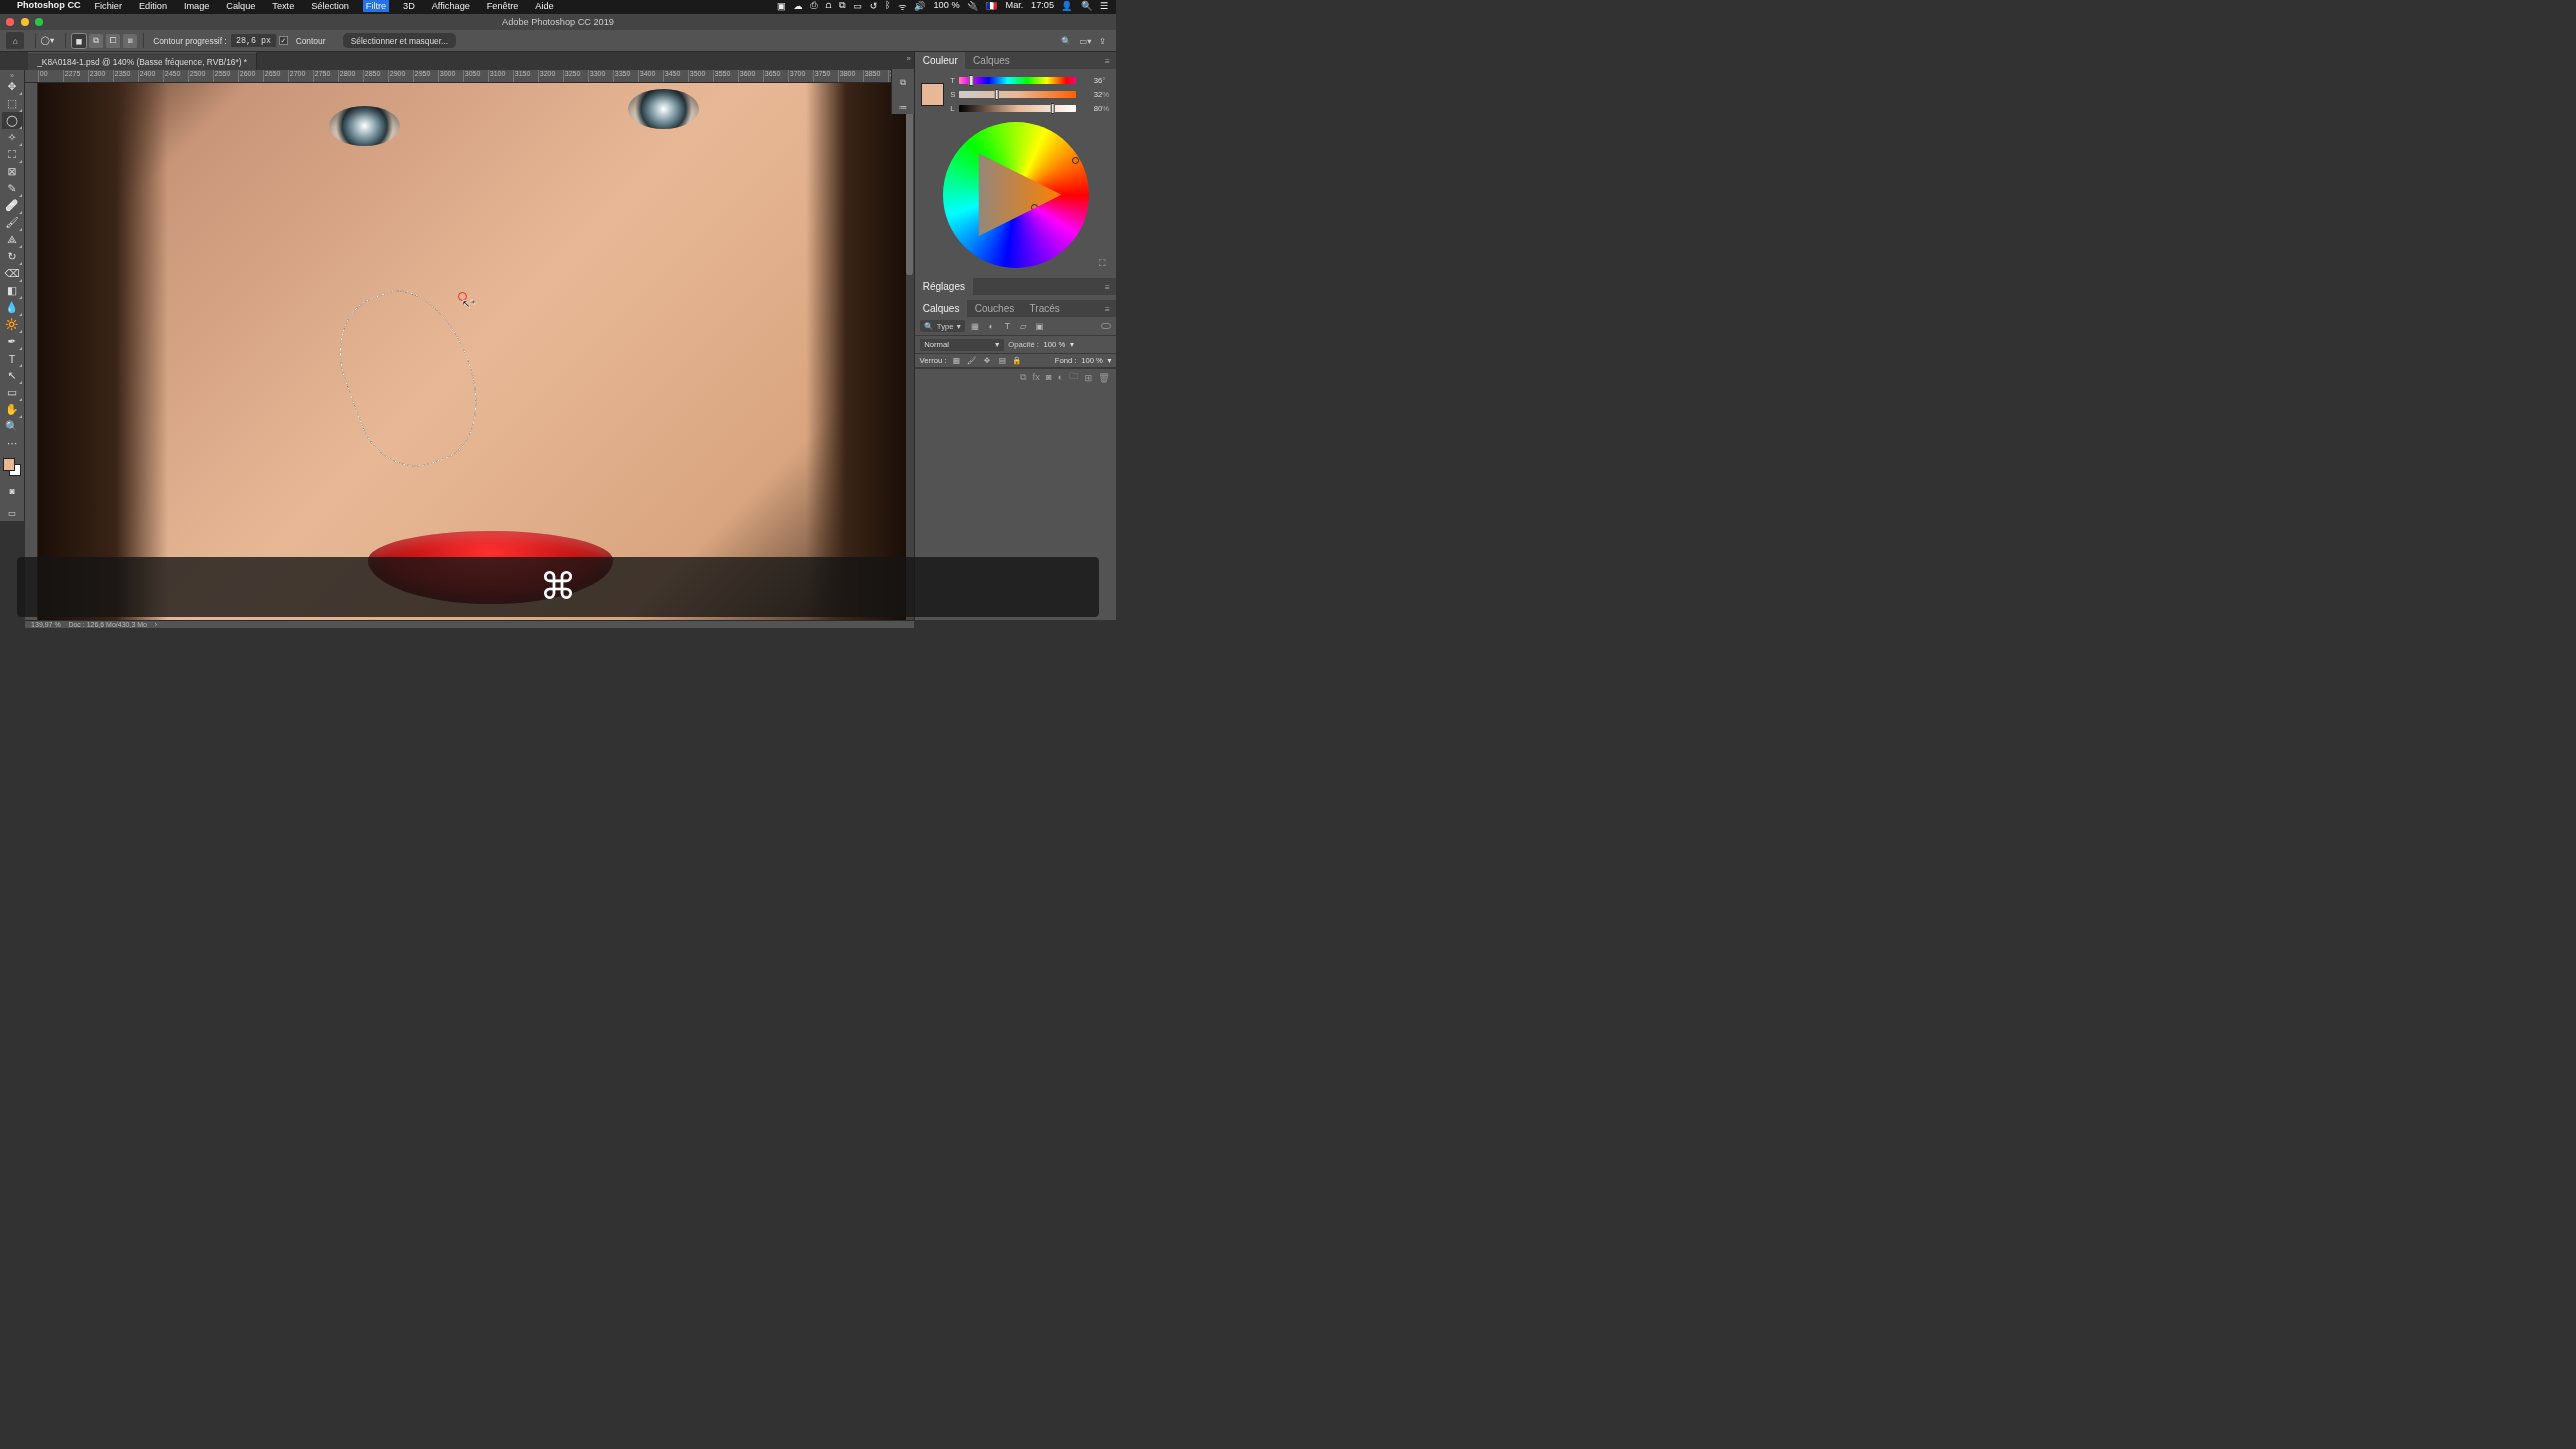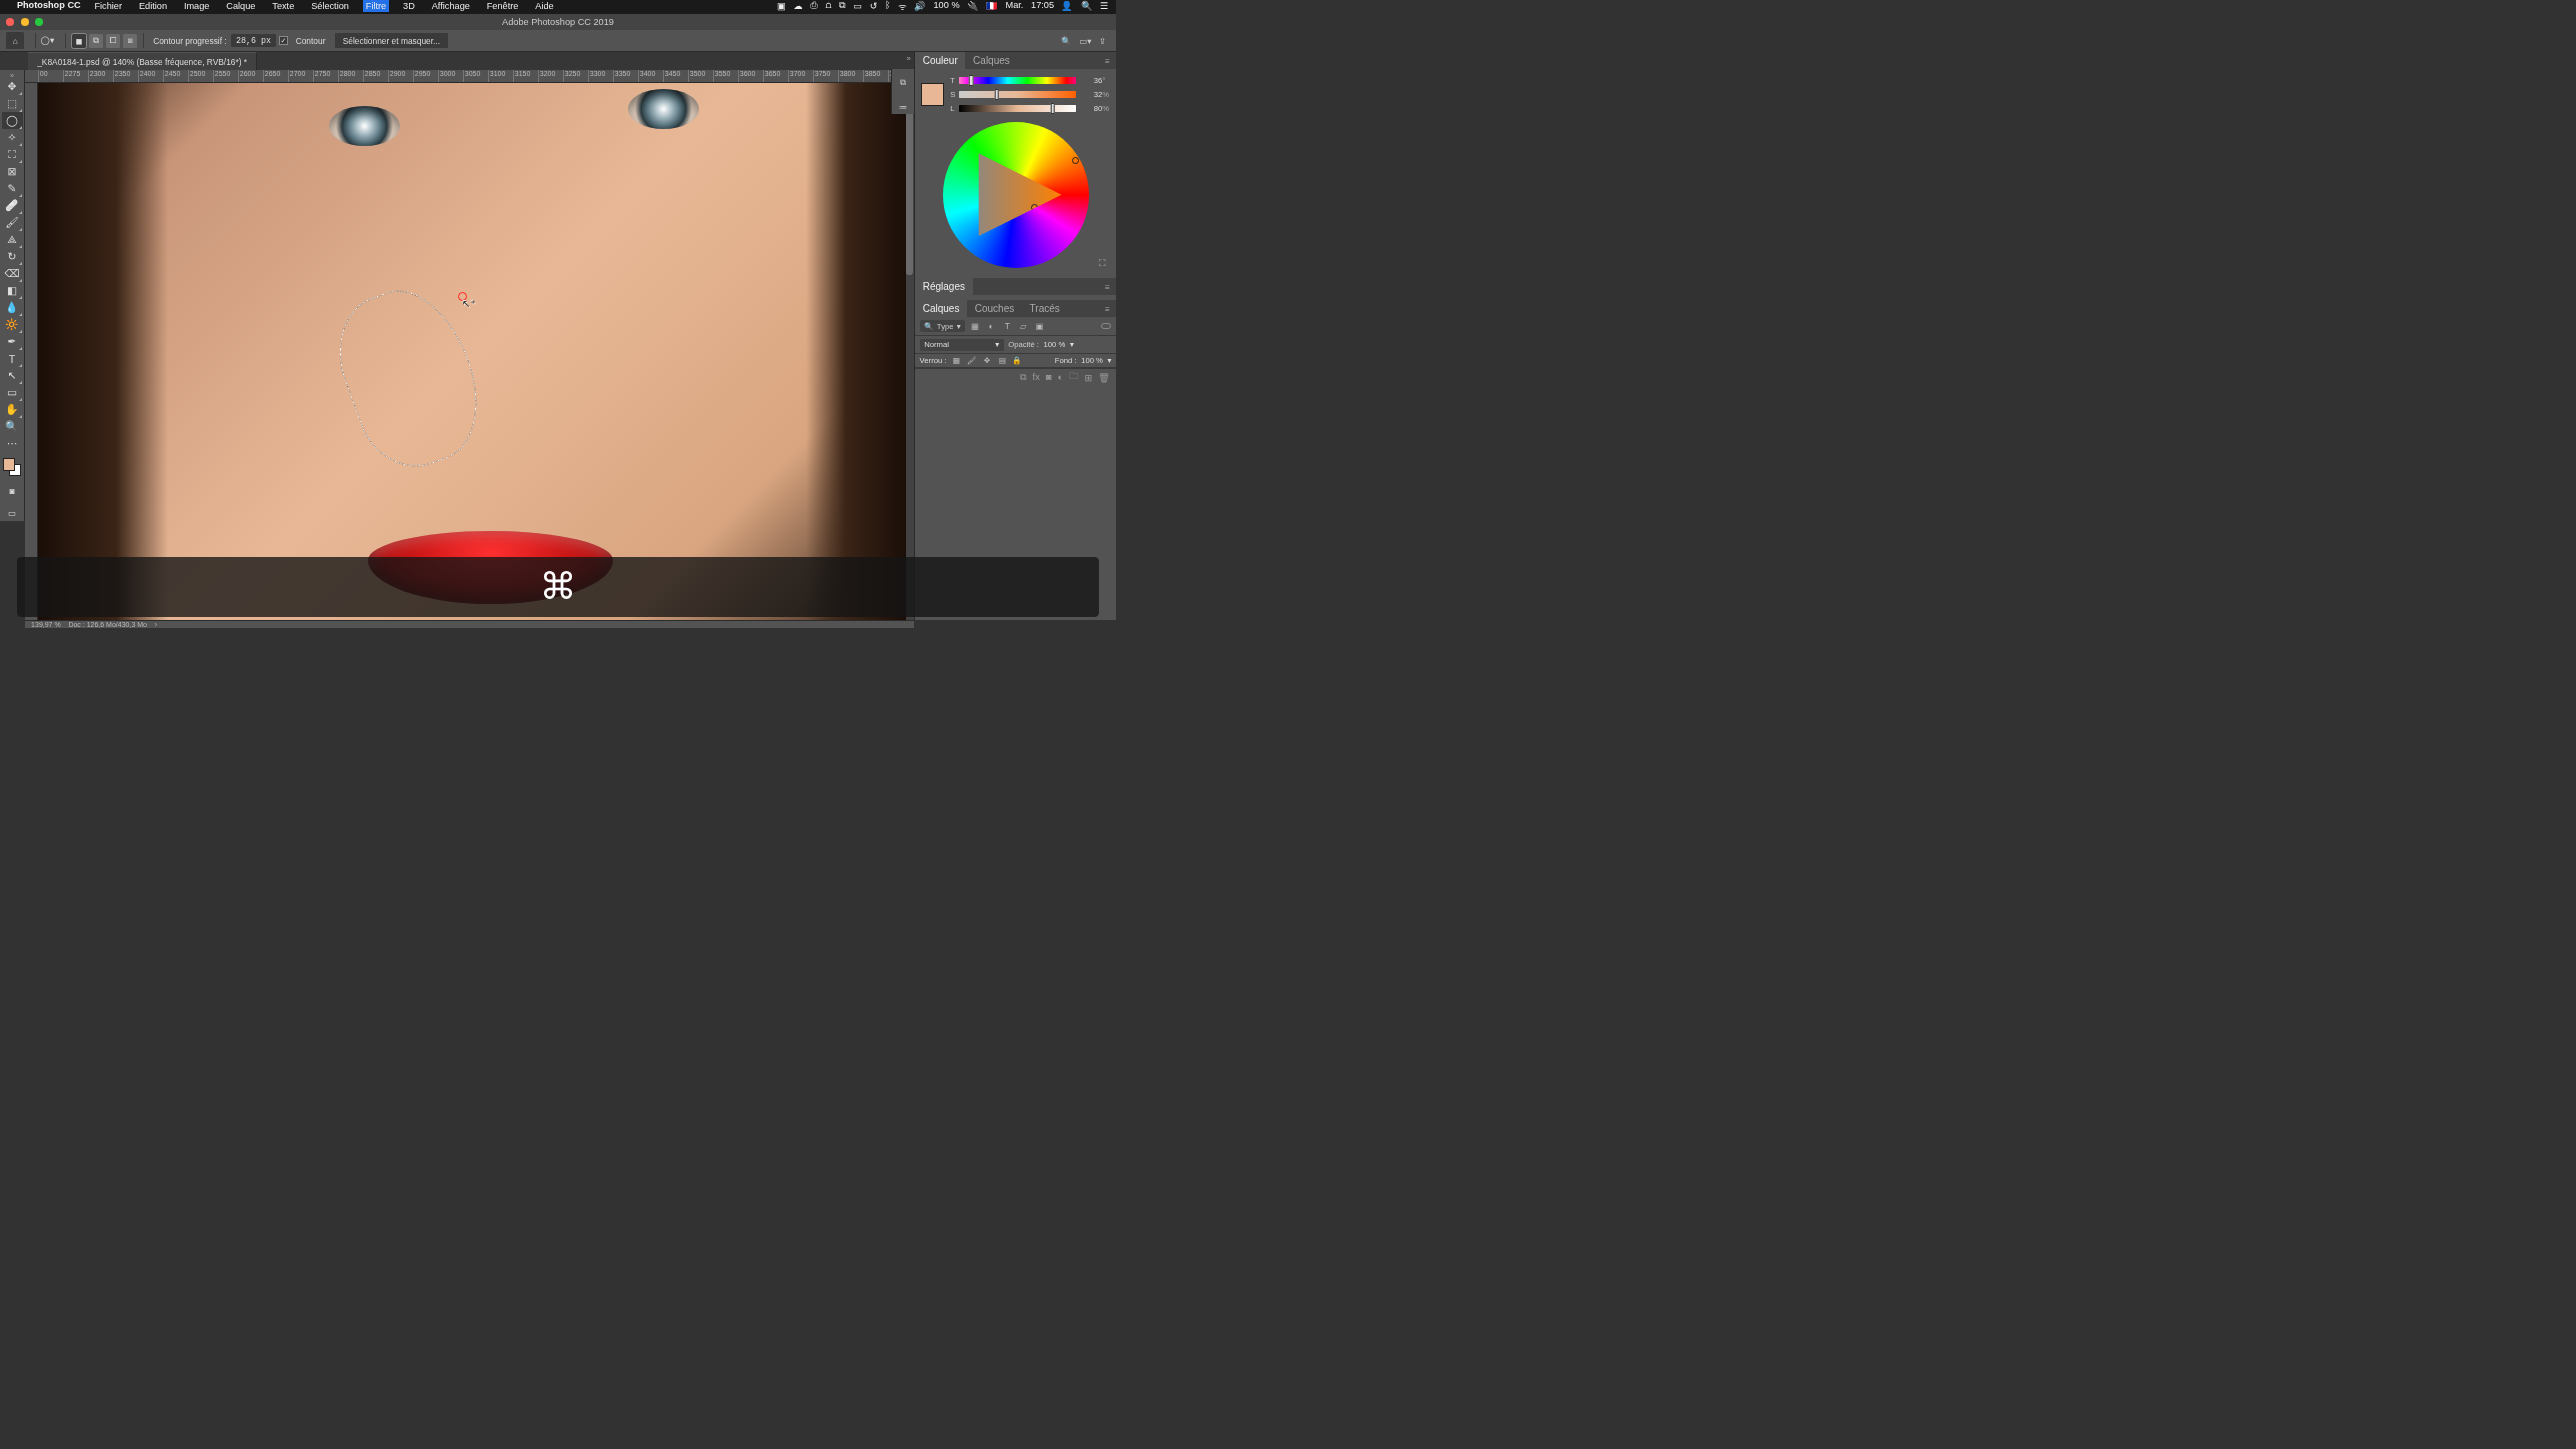--- a/index.html
+++ b/index.html
@@ -25,21 +25,21 @@
 
 .options-bar { background: #535353; height: 22px; display: flex; align-items: center; padding: 0 6.1px; color: #ddd; font-size: 8.4px; border-bottom: 0.8px solid #2a2a2a; }
 .options-bar .home-btn { width: 18.4px; height: 17px; background: #3a3a3a; border-radius: 1.5px; display: flex; align-items: center; justify-content: center; margin-right: 6.1px; }
 .options-bar .divider { width: 0.8px; height: 15.3px; background: #3a3a3a; margin: 0 4.6px; }
 .options-bar .tool-preset { width: 20px; height: 15.3px; display: flex; align-items: center; }
 .options-bar .mode-btn { width: 14px; height: 14px; background: #6a6a6a; margin: 0 1.5px; border-radius: 1.5px; display: flex; align-items: center; justify-content: center; }
 .options-bar .mode-btn.active { background: #3a3a3a; outline: 0.8px solid #888; }
 .options-bar .label { margin: 0 4.6px; color: #ddd; }
 .options-bar .field { background: #3a3a3a; padding: 1.5px 4.6px; border-radius: 1.5px; color: #ddd; min-width: 35px; font-family: Liberation Mono, monospace; }
 .options-bar .checkbox { width: 9.2px; height: 9.2px; background: #3a3a3a; border: 0.8px solid #888; margin: 0 3.1px; display: inline-flex; align-items: center; justify-content: center; font-size: 7px; }
-.options-bar .chip-btn { background: #3a3a3a; padding: 2.3px 7.7px; border-radius: 0; margin-left: 5px; }
+.options-bar .chip-btn { background: #3a3a3a; padding: 2.3px 7.7px; border-radius: 5px; margin-left: 13px; }
 .options-bar .flex-spacer { flex: 1; }
 .options-bar .right-icon { margin: 0 3.8px; color: #ccc; }
 
 
 .doc-tabs { background: #363636; height: 17.6px; display: flex; align-items: flex-end; padding-left: 28px; }
 .doc-tab { background: #414141; padding: 3.1px 9.2px; color: #ddd; font-size: 8.4px; border-top: 0.8px solid #555; border-right: 0.8px solid #2a2a2a; }
 
 
 .toolbox { position: absolute; left: 0; top: 70px; width: 25px; background: #535353; display: flex; flex-direction: column; align-items: center; padding-top: 2.3px; border-right: 0.8px solid #2a2a2a; }
 .toolbox .tool { width: 21px; height: 17px; margin: 0; display: flex; align-items: center; justify-content: center; color: #ddd; font-size: 10.7px; position: relative; }

